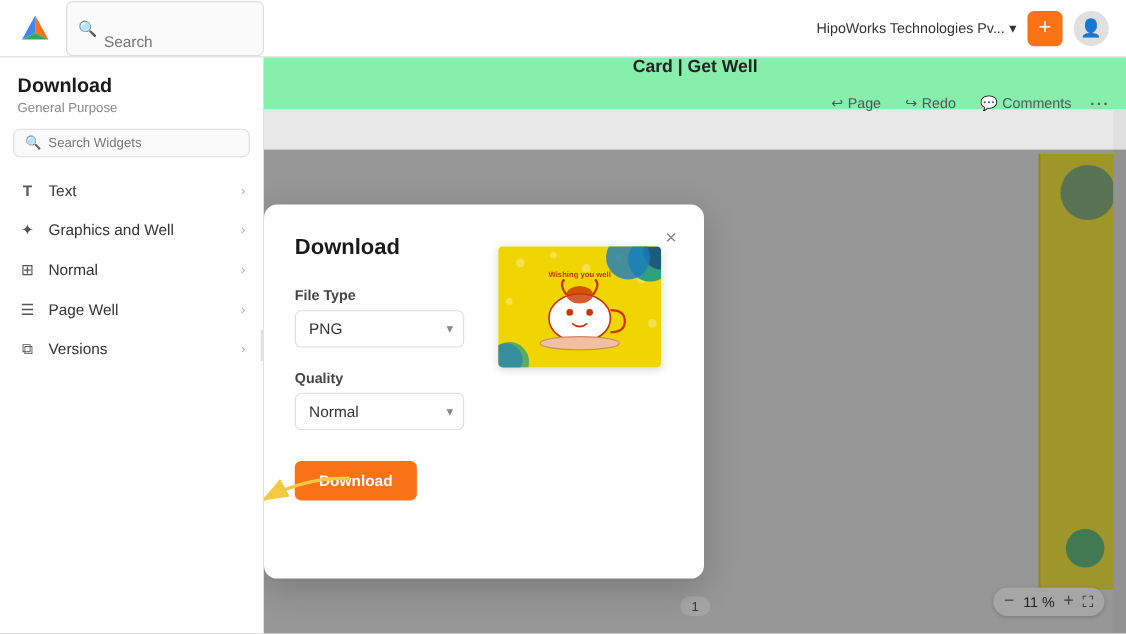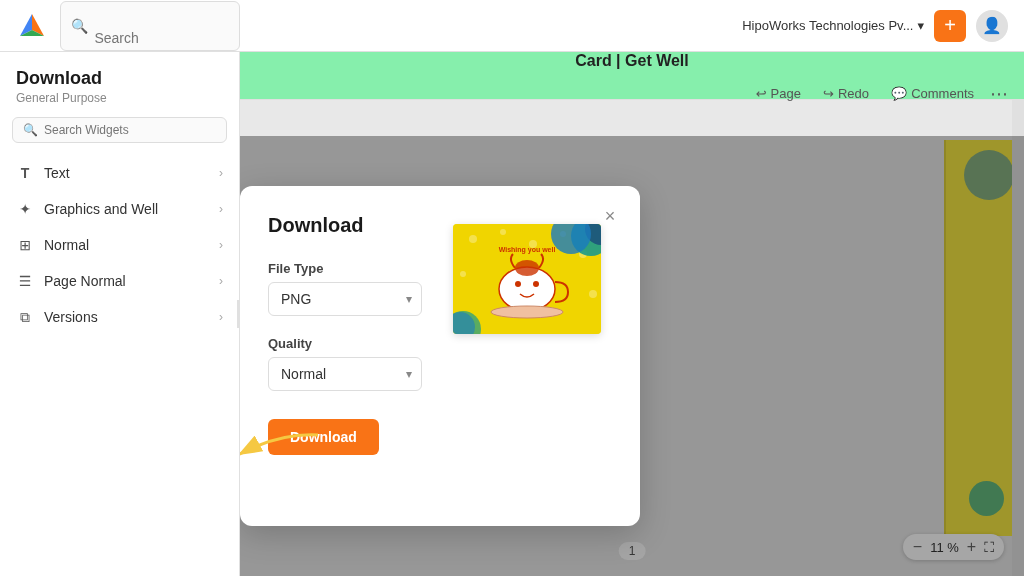--- a/index.html
+++ b/index.html
@@ -295,21 +295,21 @@
       <div class="sidebar-item-left">
         <span class="sidebar-icon">⊞</span>
         <span>Normal</span>
       </div>
       <span class="chevron-right">›</span>
     </div>
 
     <div class="sidebar-item">
       <div class="sidebar-item-left">
         <span class="sidebar-icon">☰</span>
-        <span>Page Normal</span>
+        <span>Page Well</span>
       </div>
       <span class="chevron-right">›</span>
     </div>
 
     <div class="sidebar-item">
       <div class="sidebar-item-left">
         <span class="sidebar-icon">⧉</span>
         <span>Versions</span>
       </div>
       <span class="chevron-right">›</span>

